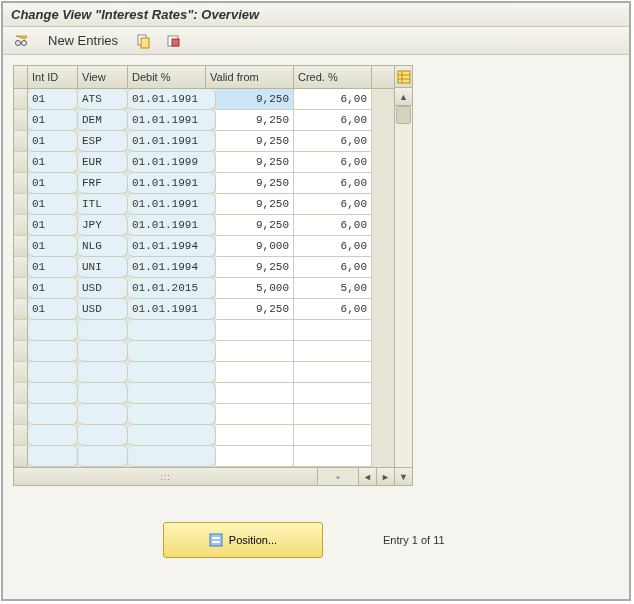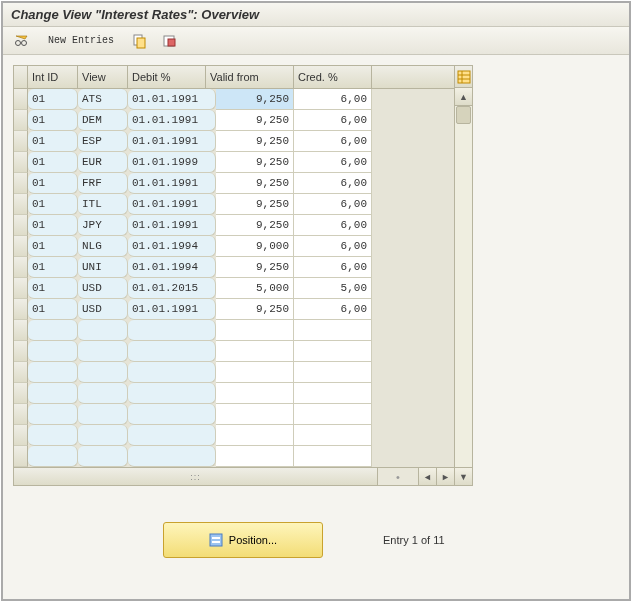--- a/index.html
+++ b/index.html
@@ -41,40 +41,40 @@
     .tb-btn {
       display: inline-flex;
       align-items: center;
       justify-content: center;
       height: 20px;
       padding: 0 4px;
       border: 1px solid transparent;
       border-radius: 3px;
       cursor: pointer;
     }
-    .tb-btn.text { font-size: 10px; padding: 0 8px; color: #333; font-family: Liberation Mono, monospace; }
+    .tb-btn.text { font-size: 13px; padding: 0 8px; color: #333; }
     .icon { display: inline-block; }
     .main {
       flex: 1;
       padding: 10px;
       position: relative;
     }
     .watermark {
       position: absolute;
       top: 40px;
       left: 220px;
       font-size: 15px;
       color: #ddd;
       font-weight: normal;
       pointer-events: none;
       z-index: 0;
     }
     .grid-wrap {
       position: relative;
-      width: 460px;
+      width: 400px;
       background: #e6e4d7;
       border: 1px solid #b7b49e;
       display: flex;
     }
     .grid {
       flex: 1;
       display: flex;
       flex-direction: column;
     }
     .grid-header {

